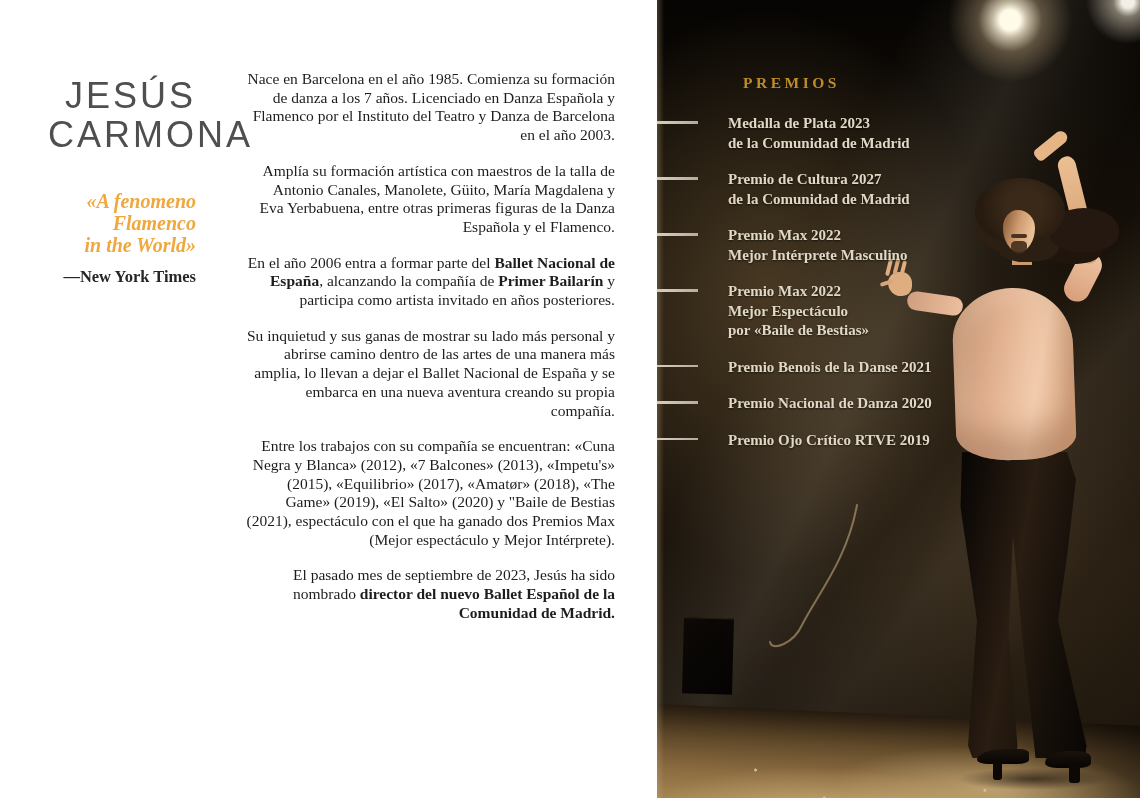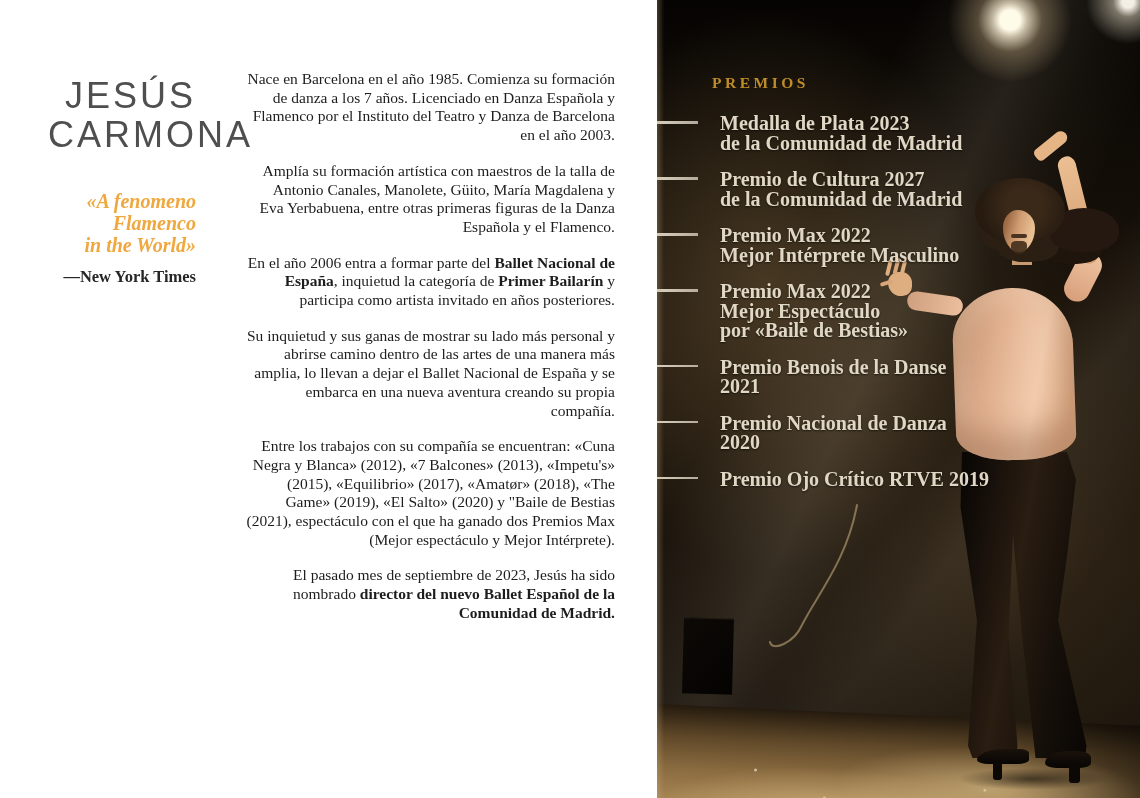--- a/index.html
+++ b/index.html
@@ -54,43 +54,43 @@
   .hand-left::after{content:'';position:absolute;left:-8px;top:9px;width:13px;height:4px;background:#d8a679;border-radius:2px;transform:rotate(-18deg);}
   .pants{left:290px;top:452px;width:150px;height:306px;background:linear-gradient(100deg,#0a0705 10%,#2a1d12 45%,#16100a 70%,#090604 95%);
     clip-path:polygon(10% 0,80% 0,86% 9%,80% 34%,74% 55%,93% 96%,92% 100%,59% 100%,50% 60%,44% 27%,41% 60%,47% 96%,46% 100%,17% 100%,14% 96%,20% 55%,9% 18%);}
   .shoe-left{left:320px;top:749px;width:52px;height:15px;background:linear-gradient(#1a120c,#070503);border-radius:60% 20% 25% 25%/80% 30% 30% 30%;}
   .shoe-left::after{content:'';position:absolute;left:16px;top:13px;width:9px;height:18px;background:#0c0805;border-radius:0 0 3px 3px;}
   .shoe-right{left:388px;top:751px;width:46px;height:17px;background:linear-gradient(#1a120c,#070503);border-radius:50% 30% 25% 25%/70% 40% 30% 30%;}
   .shoe-right::after{content:'';position:absolute;left:24px;top:14px;width:11px;height:18px;background:#0c0805;border-radius:0 0 3px 3px;}
   .feet-shadow{left:300px;top:768px;width:150px;height:22px;background:radial-gradient(ellipse at center,rgba(10,6,3,.6),rgba(10,6,3,0) 70%);border-radius:50%;}
   
   .premios{position:absolute;left:0;top:74px;width:340px;z-index:6;}
-  .premios-heading{margin:0 0 22px 55px;font-size:15.5px;font-weight:700;letter-spacing:3.5px;color:#BE8C28;}
+  .premios-heading{margin:0 0 22px 86px;font-size:15.5px;font-weight:700;letter-spacing:3.5px;color:#BE8C28;}
   .award{position:relative;padding-left:55px;margin-bottom:17px;}
-  .award-text{margin:8px;font-size:20px;font-weight:700;line-height:19.5px;color:#E0D7C4;white-space:pre-line;text-shadow:0 1px 2px rgba(0,0,0,.6);}
+  .award-text{margin:16px;font-size:15px;font-weight:700;line-height:19.5px;color:#E0D7C4;white-space:pre-line;text-shadow:0 1px 2px rgba(0,0,0,.6);}
   .award-dash{position:absolute;left:0;top:7px;width:41px;height:2.5px;background:linear-gradient(90deg,rgba(226,217,200,.95),rgba(226,217,200,.75));}
 </style>
 </head>
 <body>
 
 <div class="page">
 
   <div class="content">
     <aside class="left-col">
       <h1 class="name">JESÚS
 CARMONA</h1>
       <p class="quote">«A fenomeno Flamenco
 in the World»</p>
       <p class="attribution">—New York Times</p>
     </aside>
 
     <div class="bio">
       <p>Nace en Barcelona en el año 1985. Comienza su formación de danza a los 7 años. Licenciado en Danza Española y Flamenco por el Instituto del Teatro y Danza de Barcelona en el año 2003.</p>
       <p>Amplía su formación artística con maestros de la talla de Antonio Canales, Manolete, Güito, María Magdalena y Eva Yerbabuena, entre otras primeras figuras de la Danza Española y el Flamenco.</p>
-      <p><span>En el año 2006 entra a formar parte del </span><strong>Ballet Nacional de España</strong><span>, inquietud la categoría de </span><strong>Primer Bailarín</strong><span> y participa como artista invitado en años posteriores.</span></p>
+      <p><span>En el año 2006 entra a formar parte del </span><strong>Ballet Nacional de España</strong><span>, alcanzando la compañía de </span><strong>Primer Bailarín</strong><span> y participa como artista invitado en años posteriores.</span></p>
       <p>Su inquietud y sus ganas de mostrar su lado más personal y abrirse camino dentro de las artes de una manera más amplia, lo llevan a dejar el Ballet Nacional de España y se embarca en una nueva aventura creando su propia compañía.</p>
       <p>Entre los trabajos con su compañía se encuentran: «Cuna Negra y Blanca» (2012), «7 Balcones» (2013), «Impetu's» (2015), «Equilibrio» (2017), «Amatør» (2018), «The Game» (2019), «El Salto» (2020) y "Baile de Bestias (2021), espectáculo con el que ha ganado dos Premios Max (Mejor espectáculo y Mejor Intérprete).</p>
       <p><span>El pasado mes de septiembre de 2023, Jesús ha sido nombrado </span><strong>director del nuevo Ballet Español de la Comunidad de Madrid.</strong></p>
     </div>
   </div>
 
   <div class="photo">
     <div class="photo-bg"></div>
     <div class="floor"></div>
     <div class="stage-box"></div>

